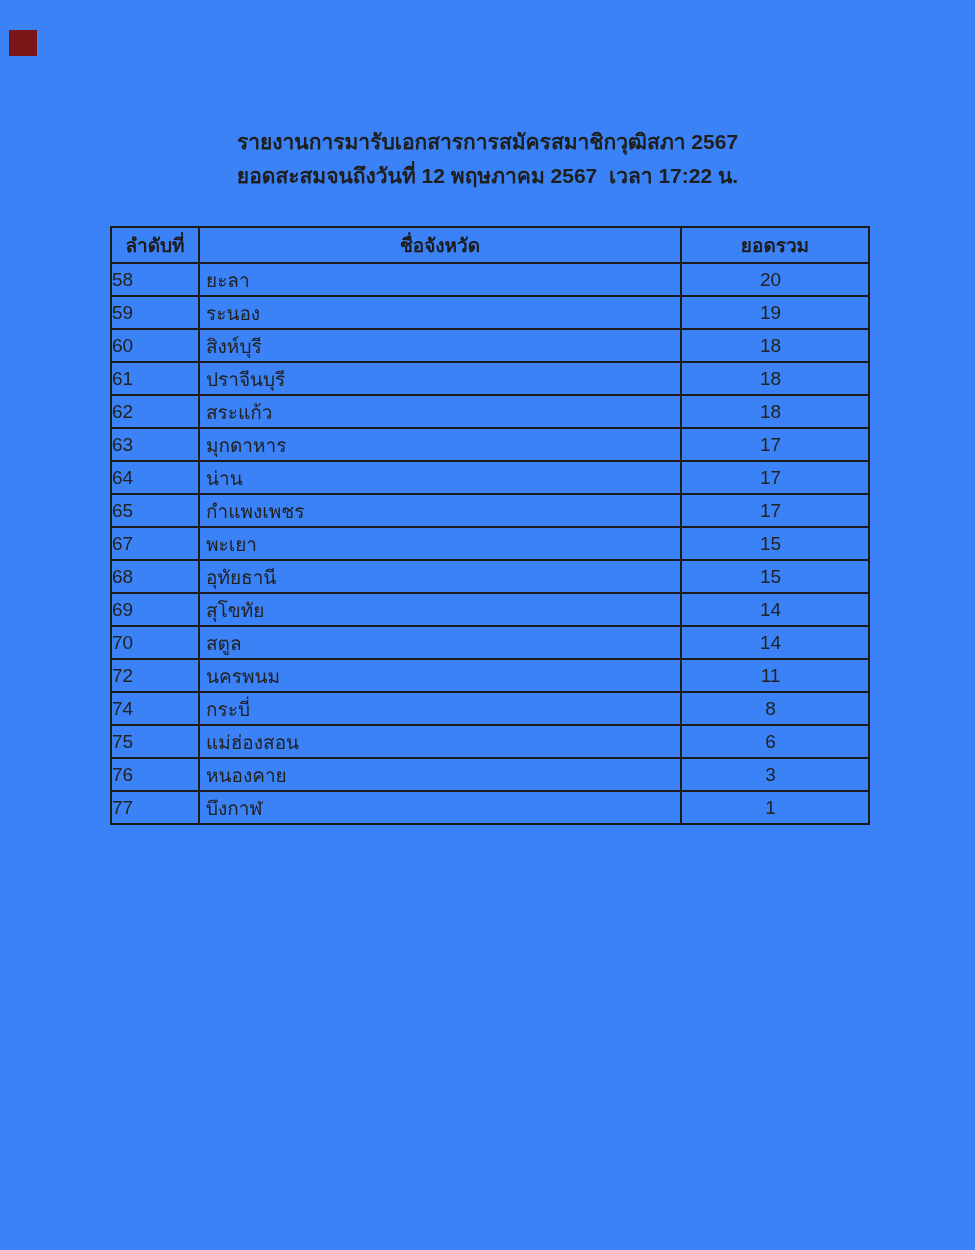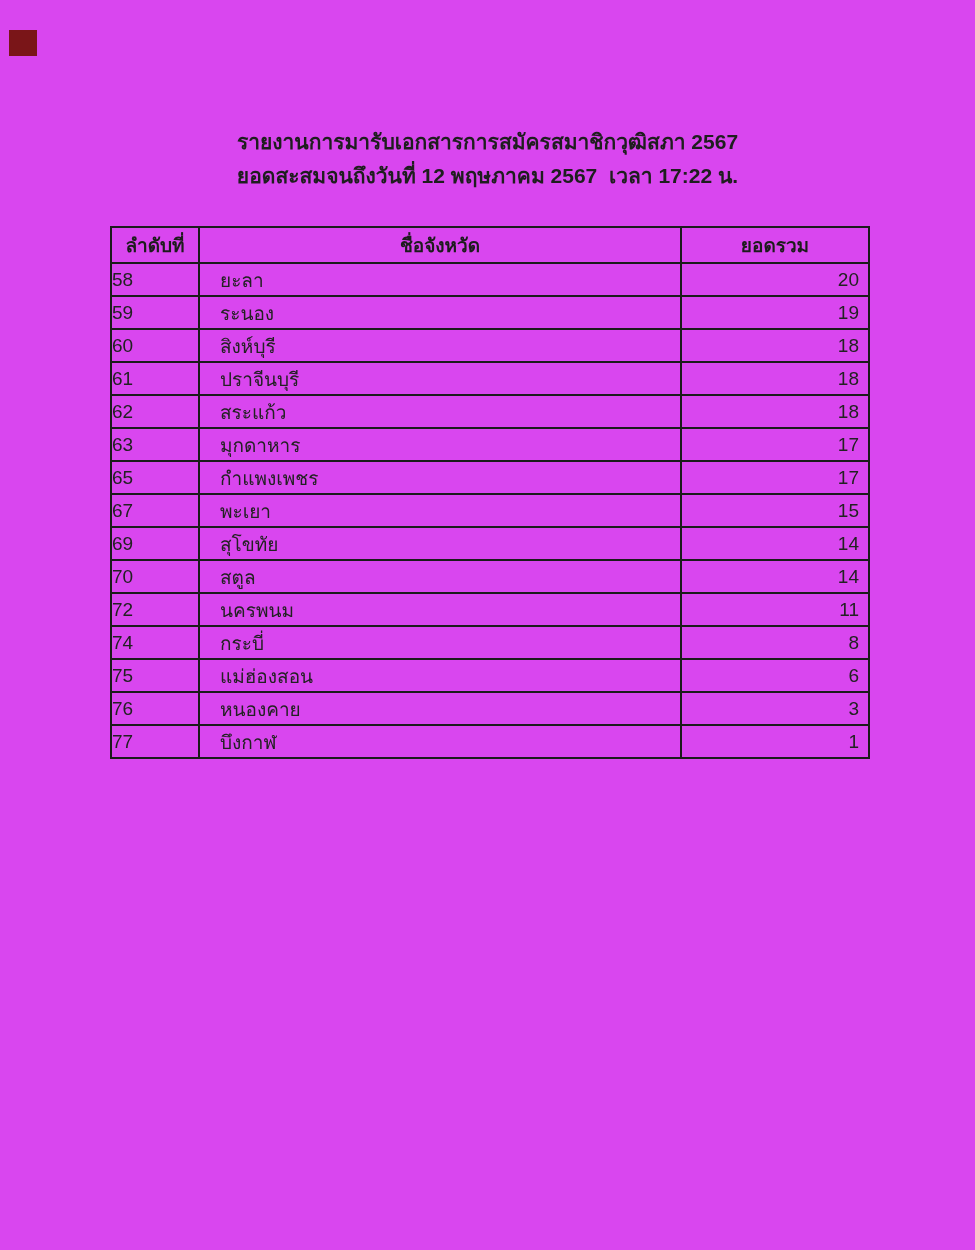--- a/index.html
+++ b/index.html
@@ -2,21 +2,21 @@
 <html><head>
 <meta charset="utf-8">
 <style>
   * { margin: 0; padding: 0; box-sizing: border-box; }
   html, body { background: #888; }
   .page {
     position: relative;
     width: 975px;
     height: 1250px;
     margin: 0 auto;
-    background: #d946ef;
+    background: #3b82f6;
     font-family: "Liberation Sans", sans-serif;
     color: #212121;
     overflow: hidden;
   }
   .corner-mark {
     position: absolute;
     left: 9px;
     top: 30px;
     width: 28px;
     height: 26px;
@@ -71,22 +71,22 @@
     text-align: center;
     vertical-align: middle;
     font-size: 19px;
     color: #1c1c1c;
   }
   table.report tbody td {
     height: 33px;
     vertical-align: middle;
   }
   td.cell-rank { text-align: left; }
-  td.cell-province { text-align: left; padding-left: 20px; }
-  td.cell-total { text-align: right; padding-right: 9px; }
+  td.cell-province { text-align: left; padding-left: 6px; }
+  td.cell-total { text-align: center; padding-right: 9px; }
 </style>
 </head>
 <body>
 
 <div class="page">
 
   <div class="corner-mark" style="background: rgb(122, 21, 24);"></div>
 
   <div class="titles">
     <div class="title-line1">รายงานการมารับเอกสารการสมัครสมาชิกวุฒิสภา 2567</div>
@@ -132,30 +132,40 @@
     <td class="cell-rank">62</td>
     <td class="cell-province">สระแก้ว</td>
     <td class="cell-total">18</td>
   </tr>
           <tr>
     <td class="cell-rank">63</td>
     <td class="cell-province">มุกดาหาร</td>
     <td class="cell-total">17</td>
   </tr>
           <tr>
+    <td class="cell-rank">64</td>
+    <td class="cell-province">น่าน</td>
+    <td class="cell-total">17</td>
+  </tr>
+          <tr>
     <td class="cell-rank">65</td>
     <td class="cell-province">กำแพงเพชร</td>
     <td class="cell-total">17</td>
   </tr>
           <tr>
     <td class="cell-rank">67</td>
     <td class="cell-province">พะเยา</td>
     <td class="cell-total">15</td>
   </tr>
           <tr>
+    <td class="cell-rank">68</td>
+    <td class="cell-province">อุทัยธานี</td>
+    <td class="cell-total">15</td>
+  </tr>
+          <tr>
     <td class="cell-rank">69</td>
     <td class="cell-province">สุโขทัย</td>
     <td class="cell-total">14</td>
   </tr>
           <tr>
     <td class="cell-rank">70</td>
     <td class="cell-province">สตูล</td>
     <td class="cell-total">14</td>
   </tr>
           <tr>

